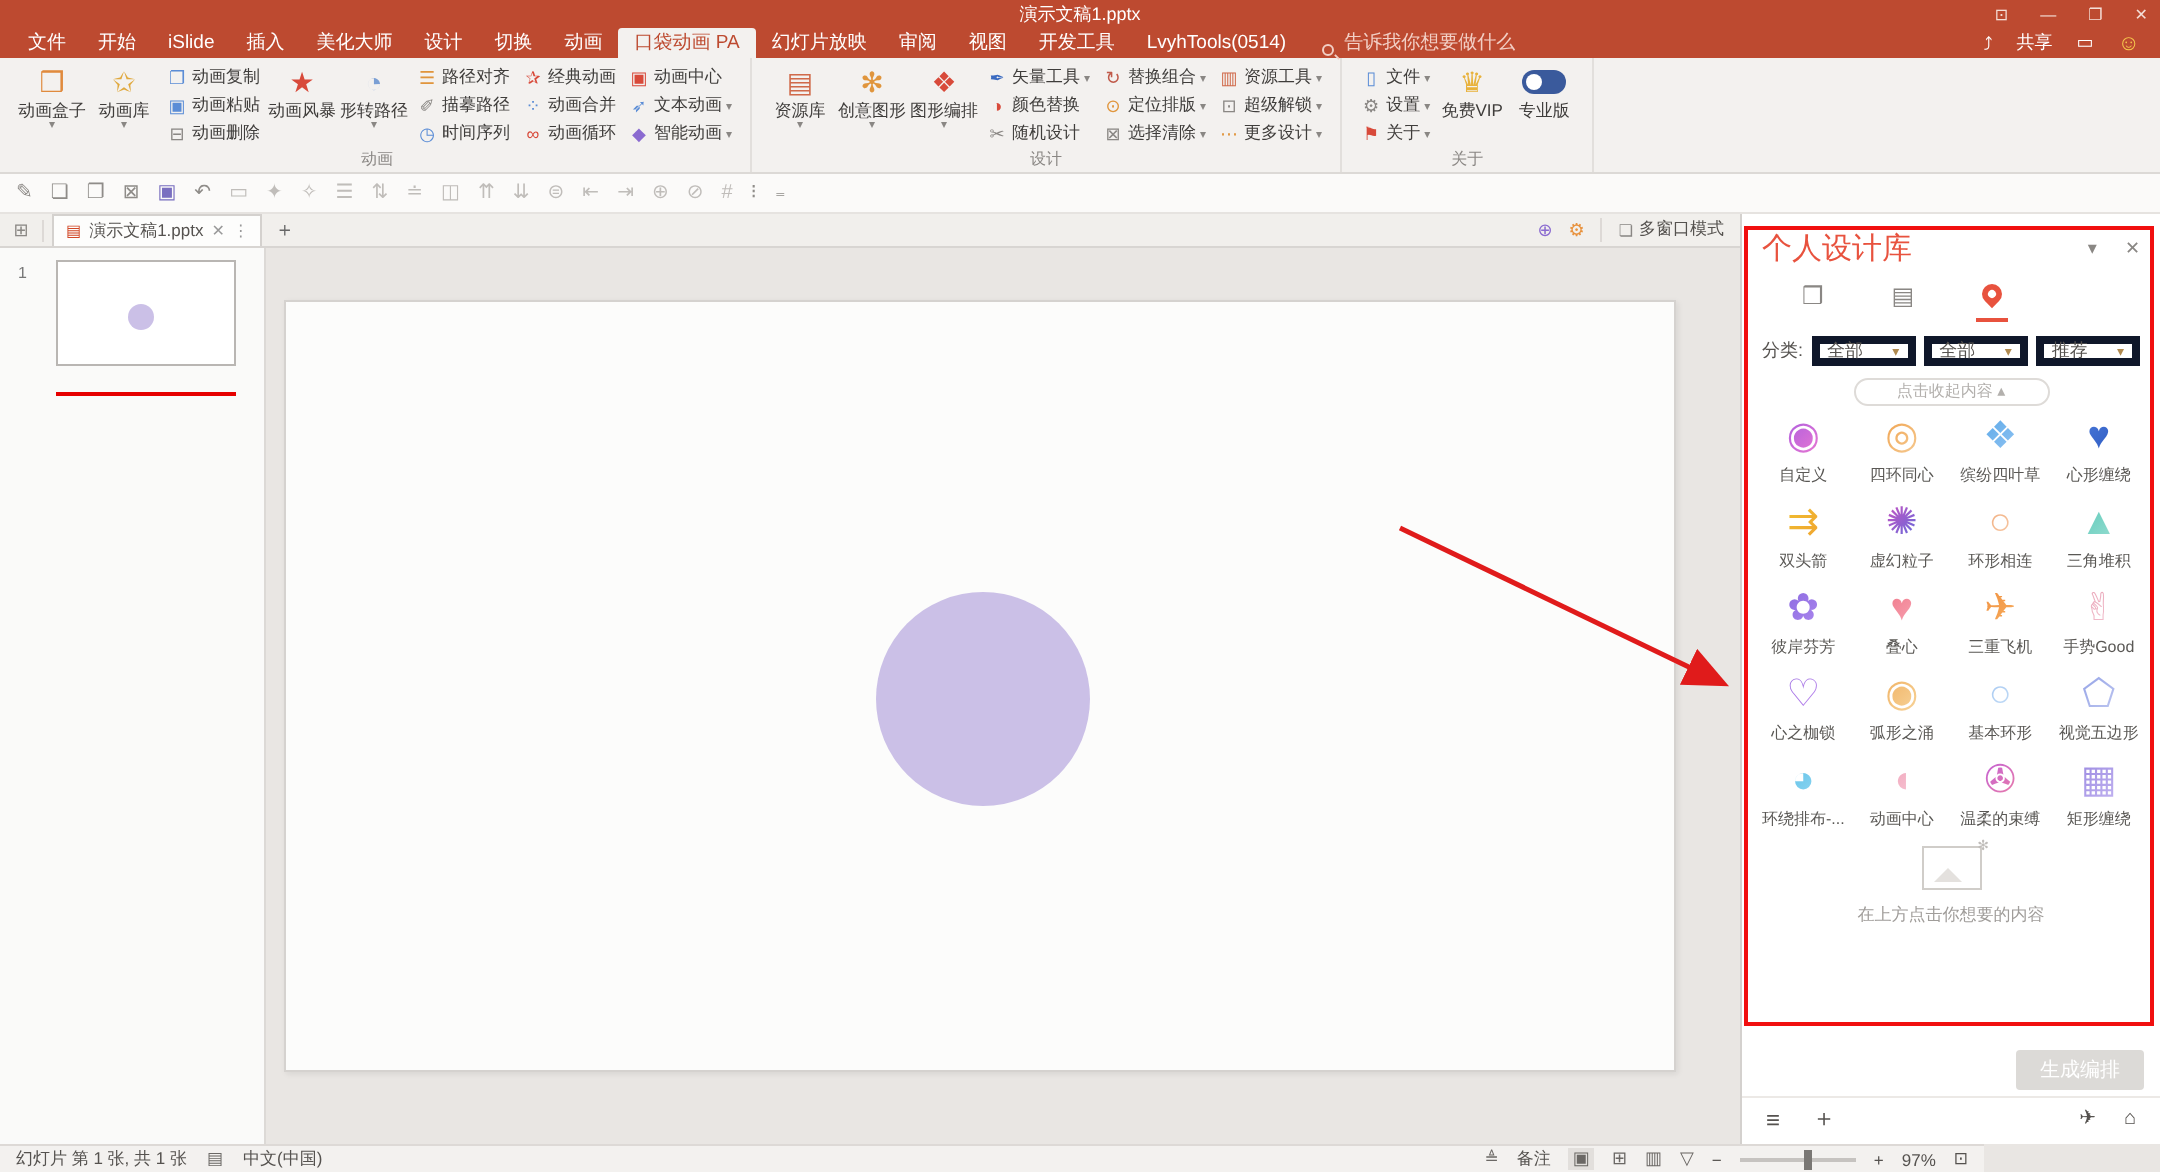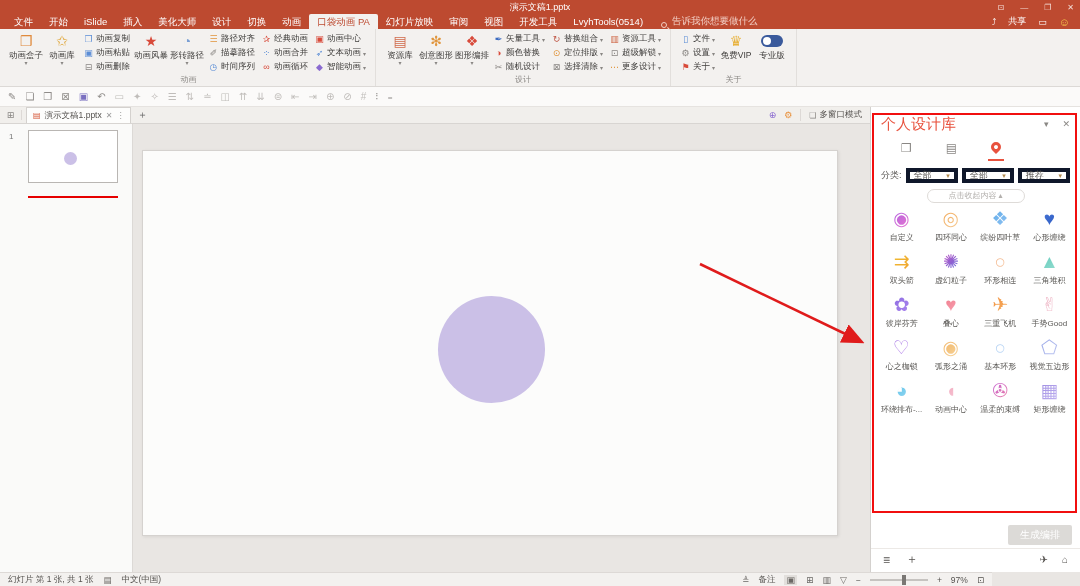--- a/index.html
+++ b/index.html
@@ -515,20 +515,24 @@
         </div>
         <div class="g-item">
           <span class="g-icon" style="background: linear-gradient(135deg, rgb(192, 96, 216), rgb(240, 128, 160)) text; color: transparent;">✇</span>
           <span class="g-label">温柔的束缚</span>
         </div>
         <div class="g-item">
           <span class="g-icon" style="background: linear-gradient(135deg, rgb(154, 136, 224), rgb(196, 182, 242)) text; color: transparent;">▦</span>
           <span class="g-label">矩形缠绕</span>
         </div>
       </div>
+    <div class="empty">
+      <div class="ph"></div>
+      <div class="empty-hint">在上方点击你想要的内容</div>
+    </div>
     <div class="gen-btn">生成编排</div>
     <div class="panel-bottom">
       <span class="pb-ic">≡</span>
       <span class="pb-plus">＋</span>
       <span class="pb-right">
         <span>✈</span>
         <span>⌂</span>
       </span>
     </div>
   </div>

